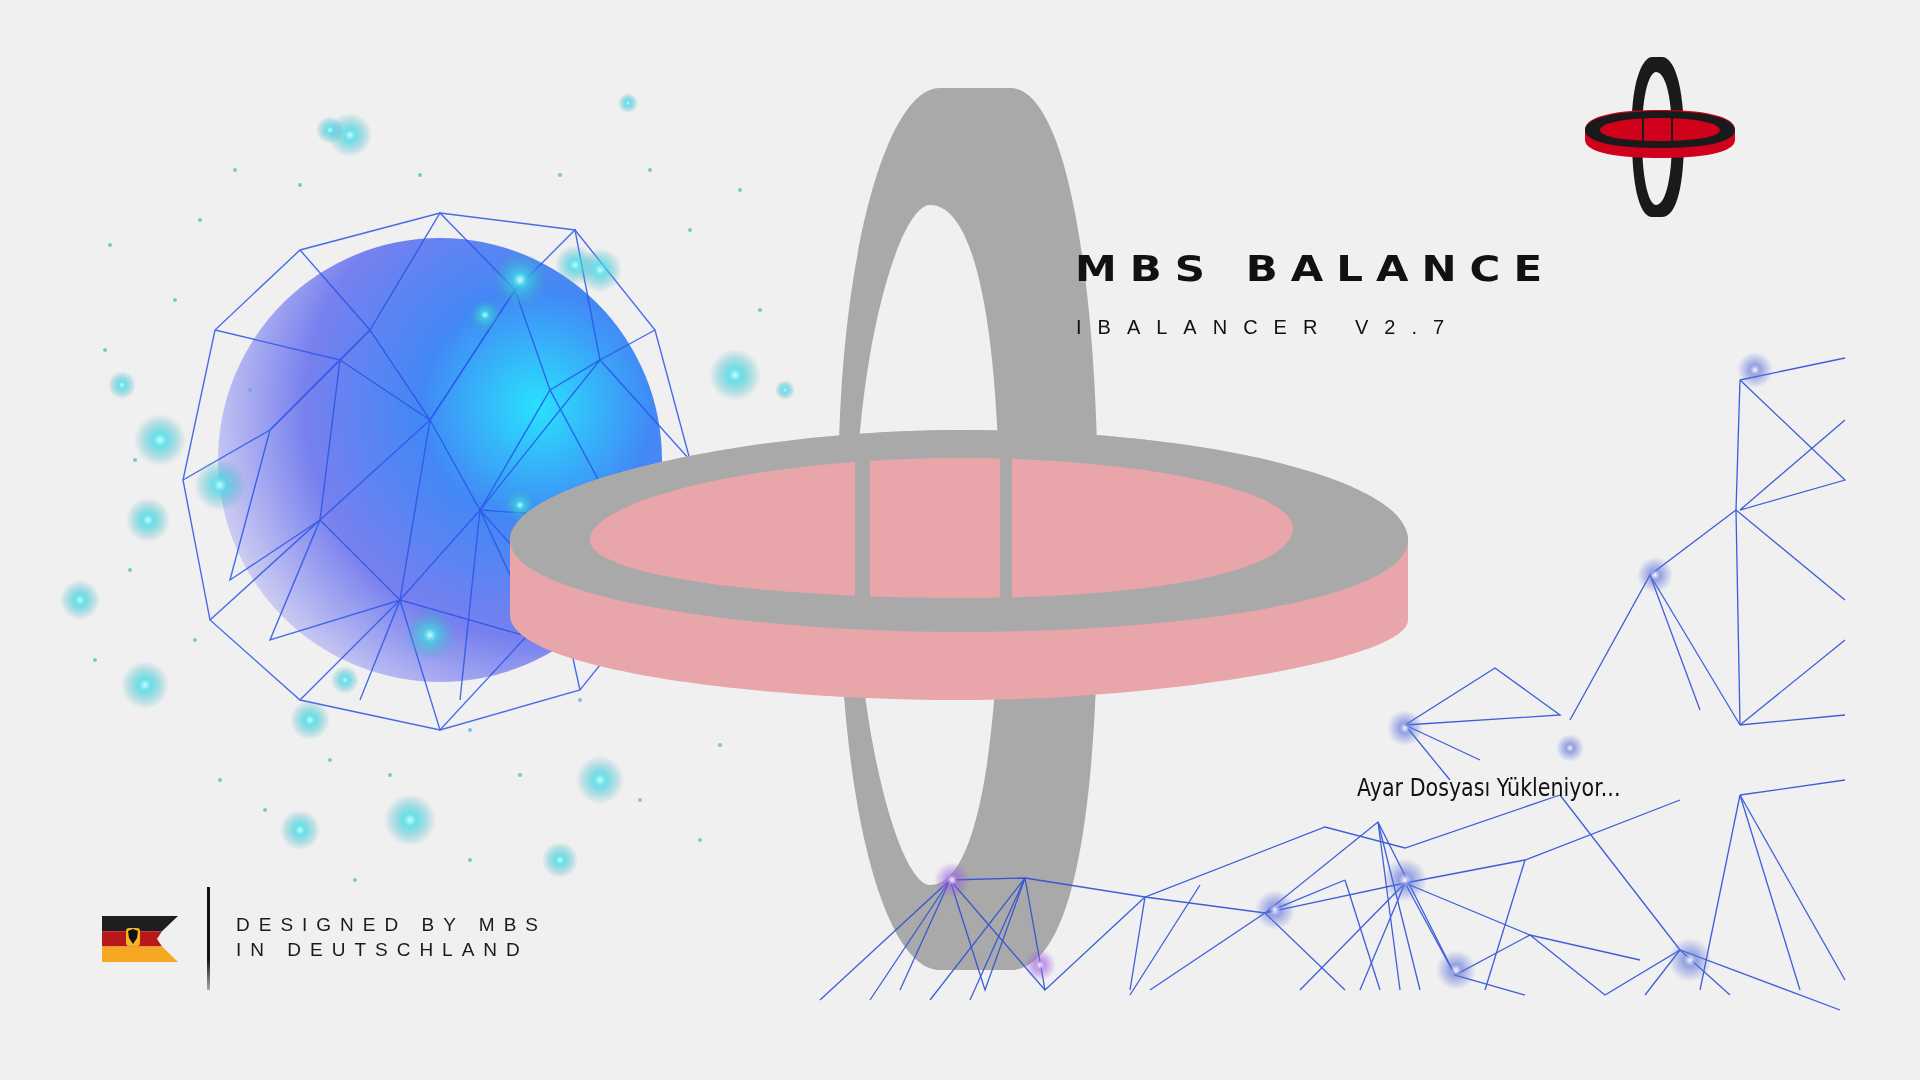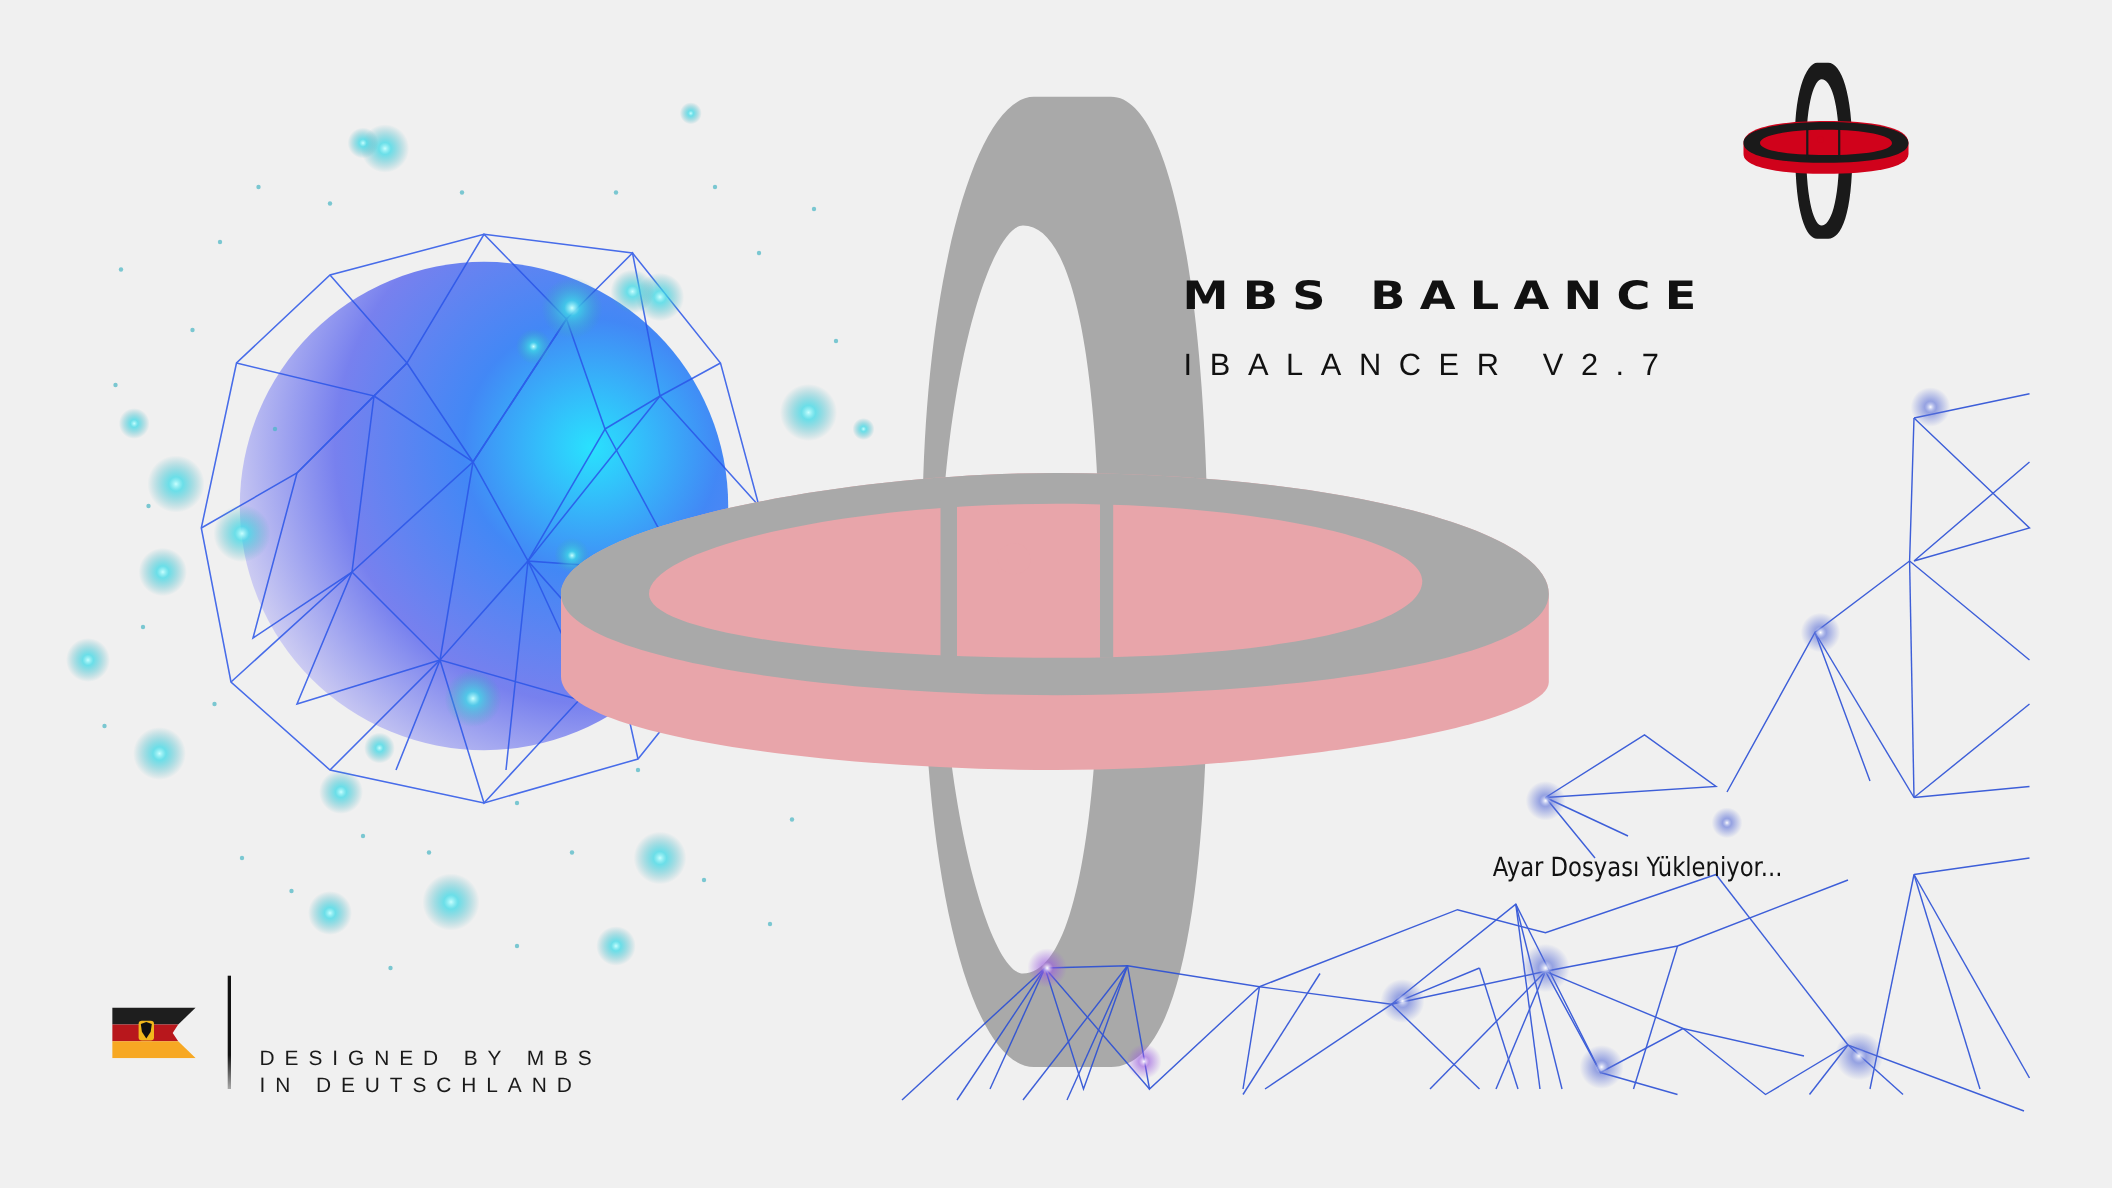--- a/index.html
+++ b/index.html
@@ -1,22 +1,22 @@
 <!DOCTYPE html>
 <html><head>
 <meta charset="utf-8">
 <style>
   html, body { margin:0; padding:0; }
   body { width:1920px; height:1080px; background:#f0f0f0; overflow:hidden; position:relative; font-family:"DejaVu Sans", sans-serif; }
   .layer { position:absolute; left:0; top:0; width:1920px; height:1080px; }
   .title { position:absolute; left:1075px; top:248px; font-family:"DejaVu Sans", sans-serif; font-weight:bold; font-size:42px; letter-spacing:13px; color:#111; transform:scaleY(0.85); transform-origin:left top; white-space:nowrap; }
-  .subtitle { position:absolute; left:1076px; top:316px; font-family:"Liberation Sans", sans-serif; font-size:28px; letter-spacing:16px; color:#111; white-space:nowrap;text-align:center; }
+  .subtitle { position:absolute; left:1076px; top:316px; font-family:"Liberation Sans", sans-serif; font-size:20px; letter-spacing:16px; color:#111; white-space:nowrap;text-align:center; }
   .status { position:absolute; left:1357px; top:774px; font-family:"DejaVu Sans", sans-serif; font-size:24px; color:#111; white-space:nowrap; transform:scaleX(0.86); transform-origin:left top; }
   .footer-divider { position:absolute; left:207px; top:887px; width:3px; height:103px; background:linear-gradient(#111, #111 70%, #aaa); }
-  .footer-text { position:absolute; left:236px; top:912px; font-family:"Liberation Sans", sans-serif; font-size:19px; letter-spacing:9px; line-height:25px; color:#1a1a1a; white-space:nowrap;margin-top:38px; }
+  .footer-text { position:absolute; left:236px; top:912px; font-family:"Liberation Sans", sans-serif; font-size:19px; letter-spacing:9px; line-height:25px; color:#1a1a1a; white-space:nowrap; }
   .flag { position:absolute; left:102px; top:916px; width:76px; height:46px; }
   .logo { position:absolute; left:1580px; top:55px; width:160px; height:165px; }
 </style>
 </head>
 <body>
 
 <svg class="layer" viewBox="0 0 1920 1080">
   <defs>
     <radialGradient id="globeFill" cx="0.72" cy="0.38" r="0.75">
       <stop offset="0" stop-color="#13e0ff"></stop>

